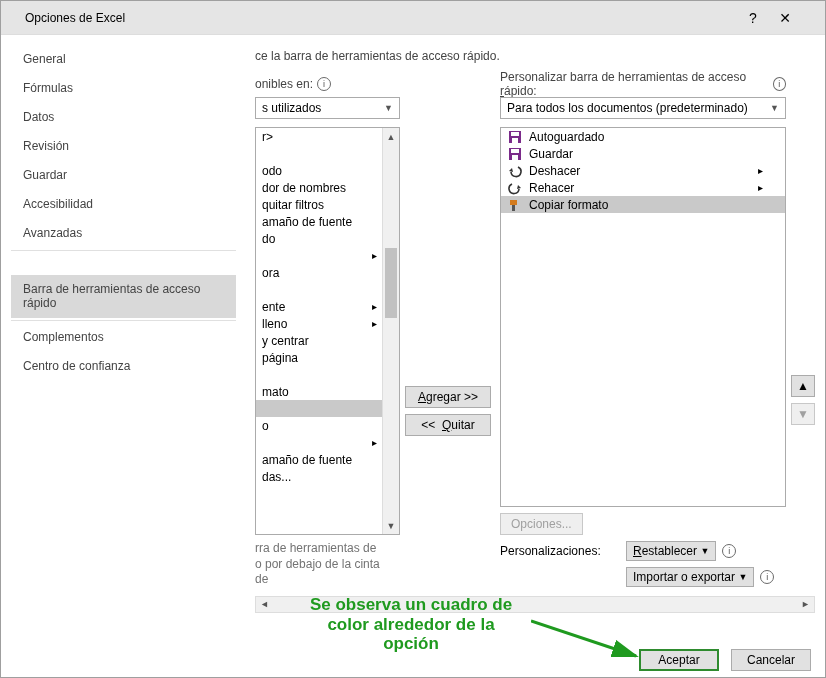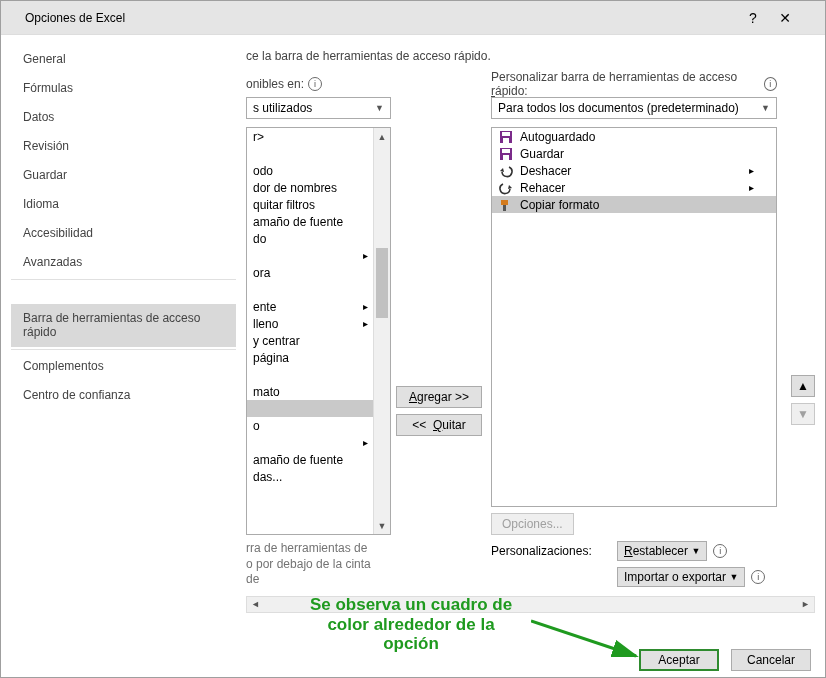--- a/index.html
+++ b/index.html
@@ -1,21 +1,21 @@
 <!DOCTYPE html>
 <html><head>
 <meta charset="utf-8">
 <style>
   * { box-sizing: border-box; font-family: "Segoe UI", Tahoma, sans-serif; }
   body { margin: 0; background: #f0f0f0; width: 826px; height: 678px; overflow: hidden; }
   .dialog { width: 826px; height: 678px; background: #fff; border: 1px solid #9f9f9f; position: relative; }
   .titlebar { height: 34px; display: flex; align-items: center; padding: 0 24px; background: #e5e5e5; border-bottom: 1px solid #ddd; }
   .titlebar-title { font-size: 12px; flex: 1; }
   .titlebar-btn { width: 32px; height: 30px; display: flex; align-items: center; justify-content: center; font-size: 14px; cursor: default; }
-  .body { display: flex; height: 618px; }
+  .body { display: flex; height: 618px; gap: 9px; }
   .sidebar { width: 235px; background: #fff; padding: 10px 0 10px 10px; overflow: hidden; }
   .side-item { font-size: 12px; color: #444; padding: 7px 12px; cursor: pointer; border-bottom: 1px solid transparent; }
   .side-sep { border-top: 1px solid #e0e0e0; margin: 2px 0; }
   .side-item.selected { background: #d9d9d9; margin-top: 24px; }
   .main { flex: 1; padding: 10px 10px 4px 10px; position: relative; overflow: hidden; }
   .heading { font-size: 12px; color: #444; margin: 4px 0 12px; }
   .columns { display: flex; gap: 0; }
   .col { display: flex; flex-direction: column; }
   .col.left { width: 145px; }
   .col.mid  { width: 96px; align-items: center; justify-content: center; gap: 6px; padding-top: 160px; }
@@ -67,21 +67,20 @@
   </div>
 
   <div class="body">
 
     <div class="sidebar">
       <div class="side-item">General</div>
       <div class="side-item">Fórmulas</div>
       <div class="side-item">Datos</div>
       <div class="side-item">Revisión</div>
       <div class="side-item">Guardar</div>
-      <div class="side-item">Idioma</div>
       <div class="side-item">Accesibilidad</div>
       <div class="side-item">Avanzadas</div>
       <div class="side-sep"></div>
       <div class="side-item selected">Barra de herramientas de acceso rápido</div>
       <div class="side-sep"></div>
       <div class="side-item">Complementos</div>
       <div class="side-item">Centro de confianza</div>
     </div>
 
     <div class="main">

